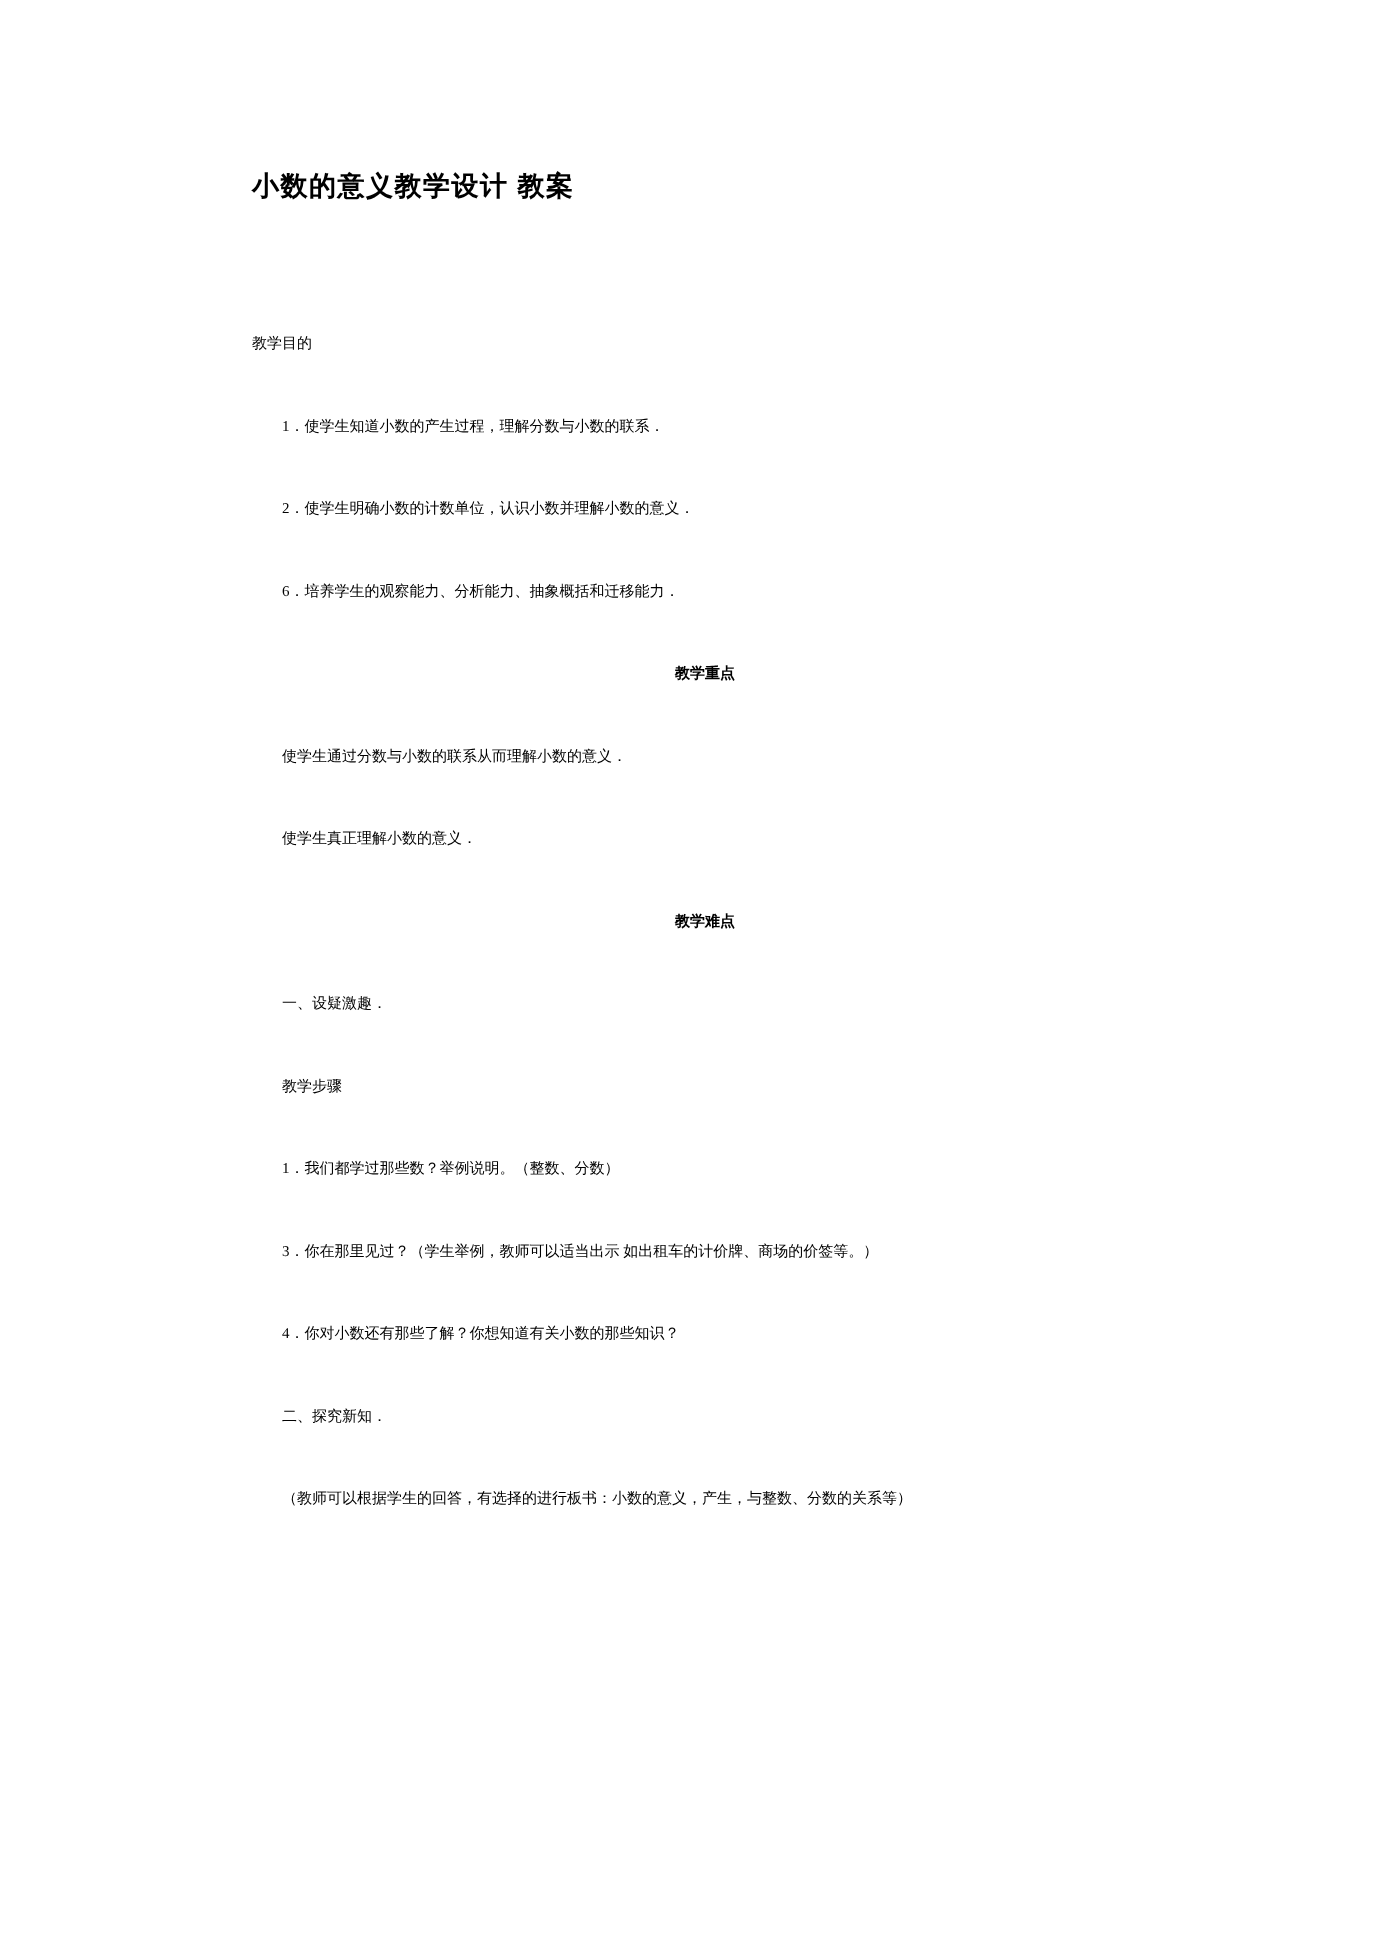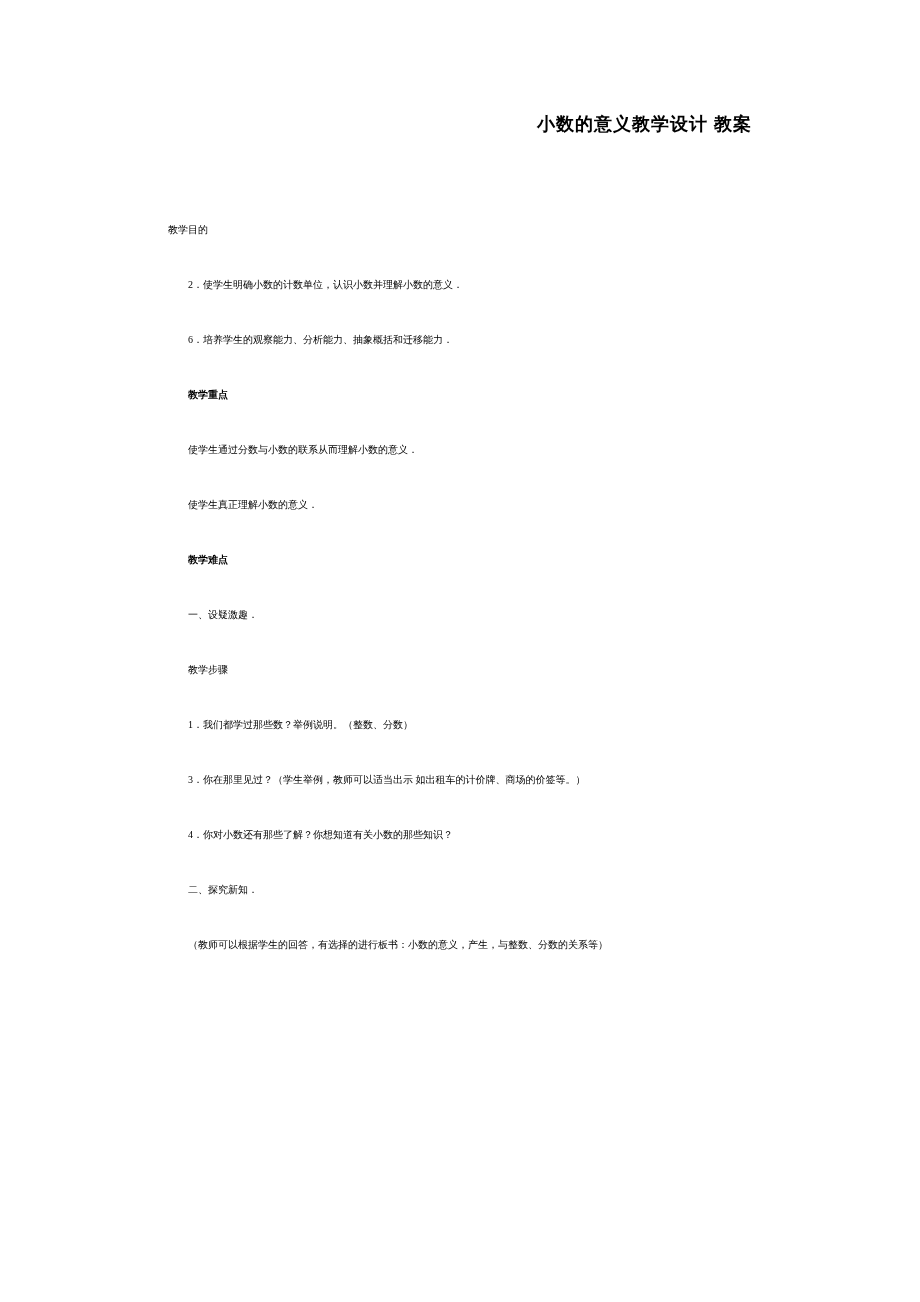--- a/index.html
+++ b/index.html
@@ -10,52 +10,54 @@
   }
   .page {
     width: 920px;
     min-height: 1302px;
     padding: 112px 168px 60px 168px;
     box-sizing: border-box;
     font-family: "SimSun", "Songti SC", serif;
     color: #000;
   }
   .title {
-    text-align: right;
+    text-align: left;
     font-size: 18px;
     font-weight: bold;
     font-family: "SimHei", "Heiti SC", sans-serif;
     margin-bottom: 86px;
     letter-spacing: 1px;
   }
   .line {
     font-size: 10px;
     line-height: 1.5;
     margin-bottom: 40px;
   }
   .indent {
     text-indent: 2em;
   }
   .bold {
     font-weight: bold;
     font-family: "SimHei", "Heiti SC", sans-serif;
+    text-align: center;
   }
   .wrap {
     text-indent: 2em;
   }
 </style>
 </head>
 <body>
 
 <div class="page">
 
   <div class="title">小数的意义教学设计  教案</div>
 
   <div class="line">教学目的</div>
 
+  <div class="line indent">1．使学生知道小数的产生过程，理解分数与小数的联系．</div>
 
   <div class="line indent">2．使学生明确小数的计数单位，认识小数并理解小数的意义．</div>
 
   <div class="line indent">6．培养学生的观察能力、分析能力、抽象概括和迁移能力．</div>
 
   <div class="line indent bold">教学重点</div>
 
   <div class="line indent">使学生通过分数与小数的联系从而理解小数的意义．</div>
 
   <div class="line indent">使学生真正理解小数的意义．</div>

